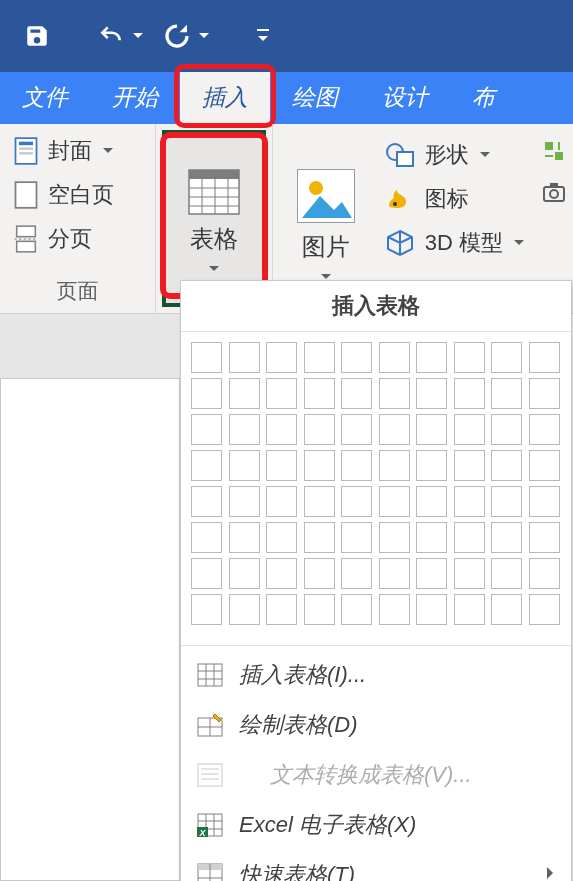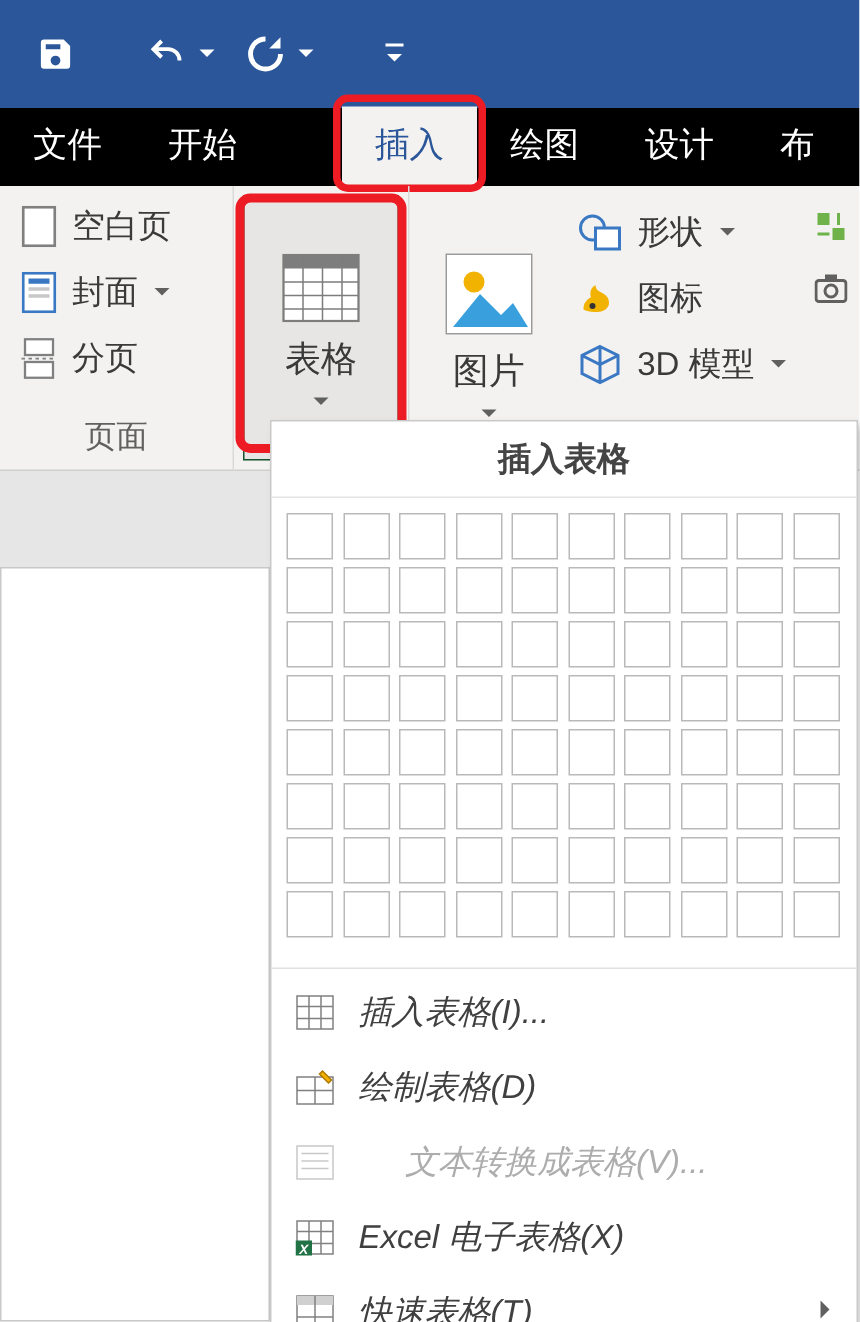--- a/index.html
+++ b/index.html
@@ -14,36 +14,35 @@
     background: #2b579a;
     height: 72px;
     display: flex;
     align-items: center;
     padding-left: 24px;
     gap: 18px;
   }
   .qat-btn { color: #fff; display: inline-flex; align-items: center; }
   .qat-sep { width: 10px; }
   .tabs {
-    background: #000000;
+    background: #3b82f6;
     height: 52px;
     display: flex;
-    align-items: flex-end;
+    font-style: italic;
   }
   .tab {
     color: #fff;
     font-size: 23px;
     padding: 10px 22px 12px;
     cursor: pointer;
     position: relative;
   }
   .tab.active {
     background: #f3f2f1;
     color: #2b579a;
-    margin-left: 48px;
   }
   .red-highlight-tab {
     position: absolute;
     top: -8px; left: -6px; right: -6px; bottom: -4px;
     border: 5px solid #ed1c24;
     border-radius: 10px;
     pointer-events: none;
   }
   .ribbon {
     background: #f3f2f1;
@@ -190,55 +189,55 @@
   <div class="tab">布</div>
 </div>
 
 <div class="ribbon">
 
   <div class="group" style="width:158px">
     <div class="group-items">
       <div class="cmd-row">
         <span class="icon-box">
           <svg width="24" height="28" viewBox="0 0 20 24">
-              <rect x="1" y="1" width="18" height="22" fill="#fff" stroke="#808080" stroke-width="1.5"></rect>
-            </svg>
-        </span>
-        <span>空白页</span>
-      </div>
-      <div class="cmd-row">
-        <span class="icon-box">
-          <svg width="24" height="28" viewBox="0 0 20 24">
               <rect x="1" y="1" width="18" height="22" fill="#fff" stroke="#3a78c4" stroke-width="1.5"></rect>
               <rect x="4" y="4" width="12" height="3" fill="#3a78c4"></rect>
               <rect x="4" y="9" width="12" height="2" fill="#c8c8c8"></rect>
               <rect x="4" y="13" width="12" height="2" fill="#c8c8c8"></rect>
             </svg>
         </span>
         <span>封面</span>
         <svg class="caret-svg" viewBox="0 0 12 8">
             <path fill="#606060" d="M1 1l5 5 5-5z"></path>
           </svg>
+      </div>
+      <div class="cmd-row">
+        <span class="icon-box">
+          <svg width="24" height="28" viewBox="0 0 20 24">
+              <rect x="1" y="1" width="18" height="22" fill="#fff" stroke="#808080" stroke-width="1.5"></rect>
+            </svg>
+        </span>
+        <span>空白页</span>
       </div>
       <div class="cmd-row">
         <span class="icon-box">
           <svg width="24" height="28" viewBox="0 0 20 24">
               <rect x="2" y="1" width="16" height="9" fill="#fff" stroke="#808080" stroke-width="1.3"></rect>
               <rect x="2" y="14" width="16" height="9" fill="#fff" stroke="#808080" stroke-width="1.3"></rect>
               <line x1="0" y1="12" x2="20" y2="12" stroke="#808080" stroke-width="1" stroke-dasharray="2 2"></line>
             </svg>
         </span>
         <span>分页</span>
       </div>
     </div>
     <div class="group-label">页面</div>
   </div>
 
   <div class="group" style="width:118px; padding:6px 6px 0">
-    <div class="vert-btn" style="background:#e7e6e5; border:1px solid #14532d; height:100%; margin-bottom:6px;">
+    <div class="vert-btn" style="background:#e7e6e5; border:4px solid #14532d; height:100%; margin-bottom:6px;">
       <span class="icon-box">
         <svg width="52" height="46" viewBox="0 0 52 46">
           <rect x="1" y="1" width="50" height="44" fill="#fff" stroke="#7d7d7d" stroke-width="1.5"></rect>
           <rect x="1" y="1" width="50" height="9" fill="#7d7d7d"></rect>
           <line x1="1" y1="19" x2="51" y2="19" stroke="#7d7d7d"></line>
           <line x1="1" y1="28" x2="51" y2="28" stroke="#7d7d7d"></line>
           <line x1="1" y1="37" x2="51" y2="37" stroke="#7d7d7d"></line>
           <line x1="14" y1="1" x2="14" y2="45" stroke="#7d7d7d"></line>
           <line x1="27" y1="1" x2="27" y2="45" stroke="#7d7d7d"></line>
           <line x1="40" y1="1" x2="40" y2="45" stroke="#7d7d7d"></line>

